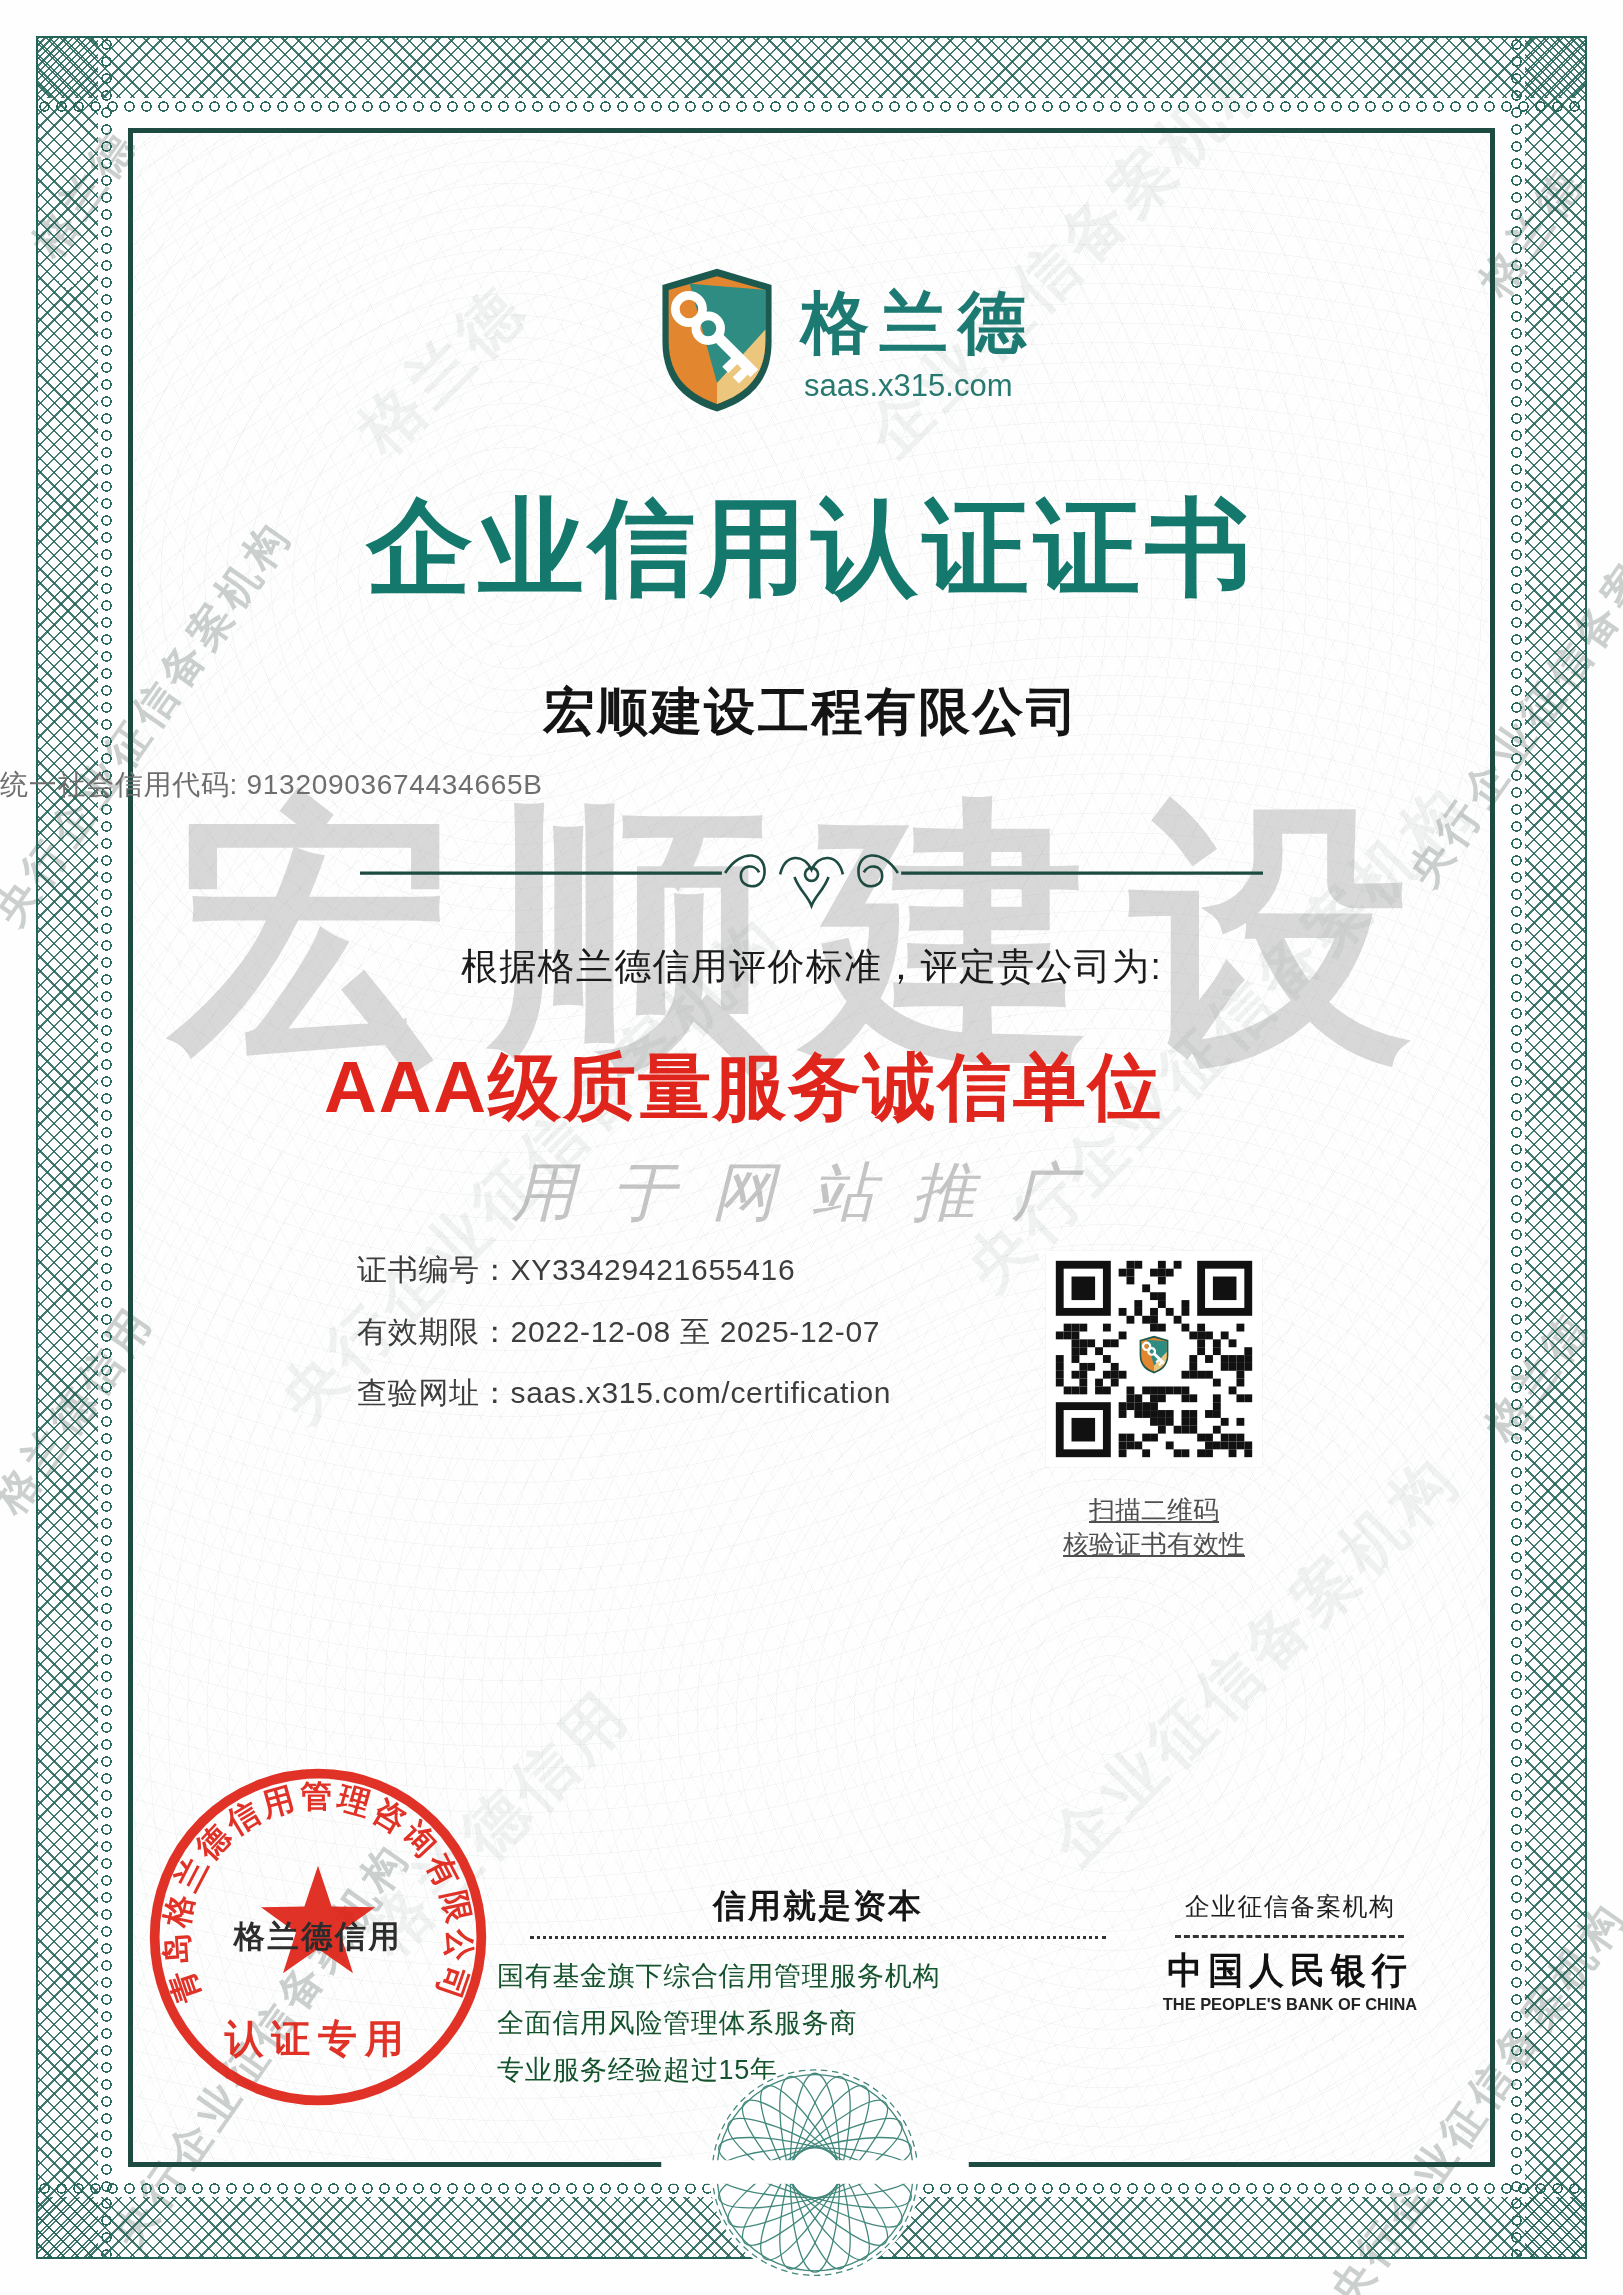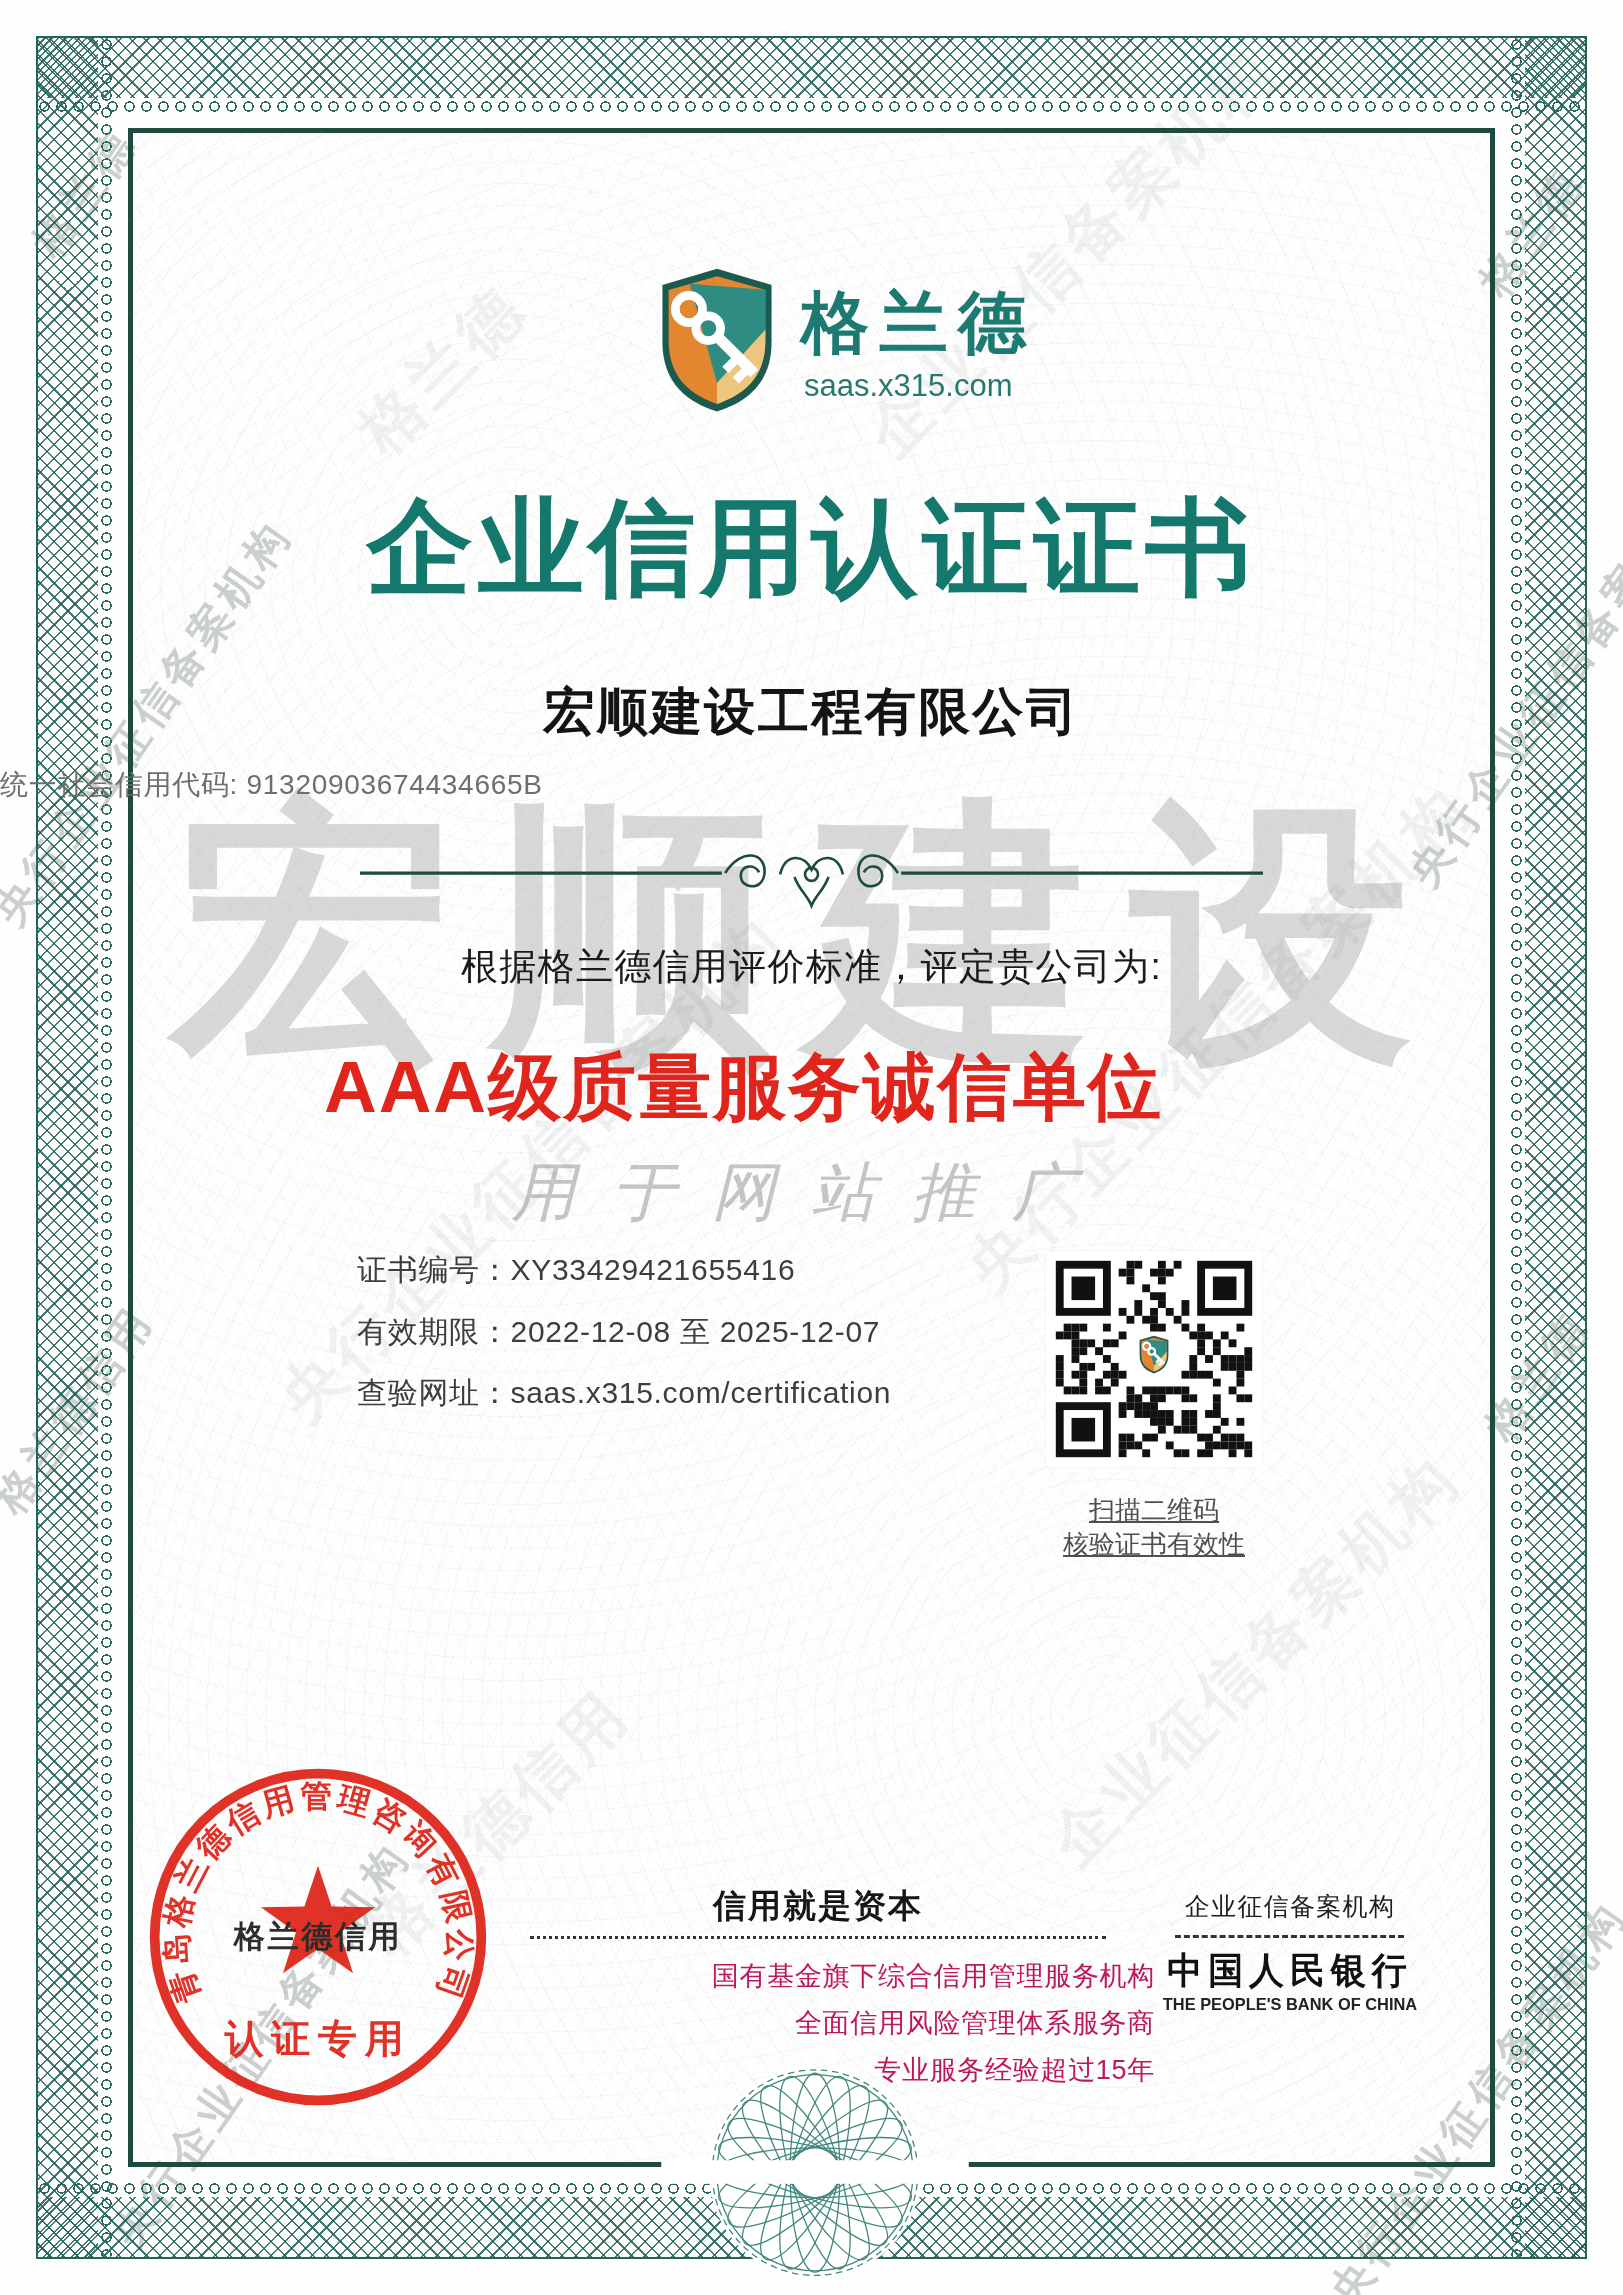--- a/index.html
+++ b/index.html
@@ -63,22 +63,22 @@
       font-size:29px;color:#4a4a4a;line-height:1;}
   
   .qr-box{position:absolute;left:1046px;top:1251px;width:216px;height:216px;background:#ffffff;
       z-index:5;box-shadow:0 0 0 0.7px rgba(0,0,0,.04);}
   .qr-caption{position:absolute;left:1000px;top:1494px;width:308px;text-align:center;z-index:5;
       font-size:26px;color:#4f4f4f;line-height:1.3;text-decoration:underline;}
   
   .slogan{position:absolute;left:530px;top:1889px;width:576px;text-align:center;z-index:5;
       font-size:33px;font-weight:700;color:#161616;letter-spacing:2px;line-height:1;}
   .dotline{position:absolute;left:530px;top:1936px;width:576px;border-top:3.9px dotted #333;z-index:5;}
-  .footer-lines{position:absolute;left:514px;top:1953px;width:641px;text-align:right;z-index:5;
-      font-size:27px;color:#be185d;line-height:47px;letter-spacing:0.7px;}
+  .footer-lines{position:absolute;left:497px;top:1953px;width:641px;text-align:left;z-index:5;
+      font-size:27px;color:#14532d;line-height:47px;letter-spacing:0.7px;}
   .reg-title{position:absolute;left:1172px;top:1894px;width:236px;text-align:center;z-index:5;
       font-size:25px;color:#1f1f1f;letter-spacing:1.3px;line-height:1;}
   .dashline{position:absolute;left:1175px;top:1935px;width:229px;border-top:3.3px dashed #333;z-index:5;}
   .bank-cn{position:absolute;left:1159px;top:1952px;width:262px;text-align:center;z-index:5;
       font-family:"DejaVu Serif", serif;font-size:35px;font-weight:700;color:#111;
       letter-spacing:5.9px;line-height:1;transform:scaleY(1.05);}
   .bank-en{position:absolute;left:1159px;top:1996px;width:262px;text-align:center;z-index:5;
       font-size:16.4px;font-weight:700;color:#222;line-height:1;}
   
   .seal{position:absolute;left:143px;top:1762px;z-index:8;opacity:.93;}

